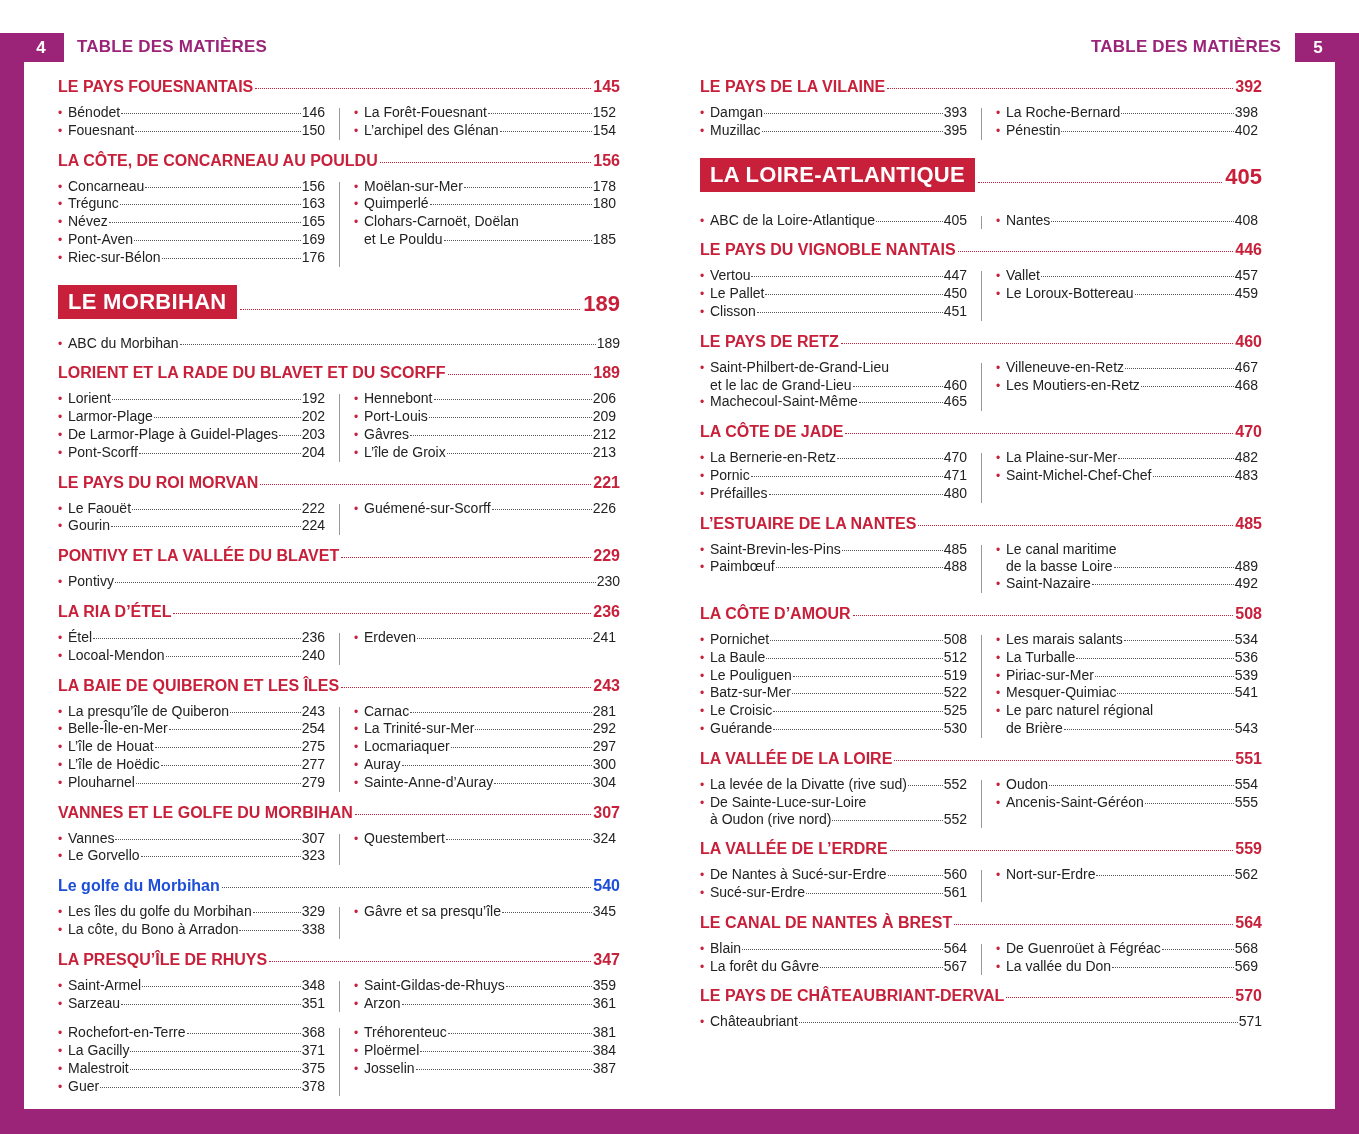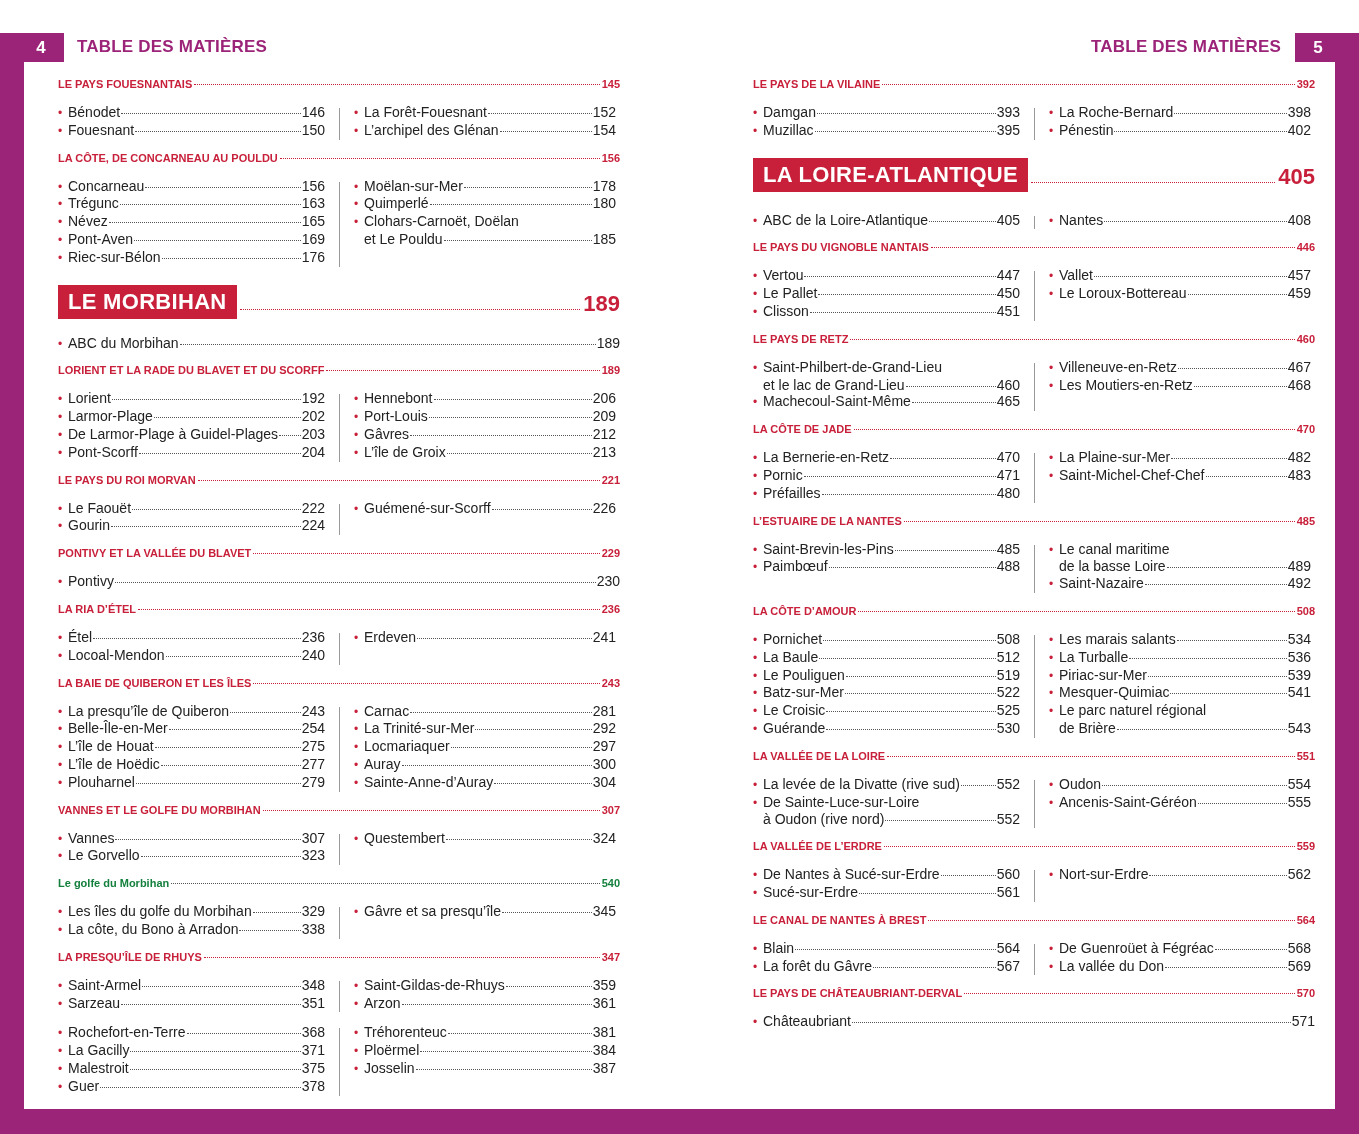--- a/index.html
+++ b/index.html
@@ -9,27 +9,27 @@
   .frame-left { position: absolute; left: 0; top: 33px; width: 24px; height: 1101px; background: #9c2478; }
   .frame-right { position: absolute; right: 0; top: 33px; width: 24px; height: 1101px; background: #9c2478; }
   .frame-bottom { position: absolute; left: 0; bottom: 0; width: 1359px; height: 25px; background: #9c2478; }
   .tab-left { position: absolute; left: 0; top: 33px; width: 64px; height: 29px; background: #9c2478; color: #fff; font-weight: bold; font-size: 17px; display: flex; align-items: center; justify-content: center; padding-left: 18px; }
   .tab-right { position: absolute; right: 0; top: 33px; width: 64px; height: 29px; background: #9c2478; color: #fff; font-weight: bold; font-size: 17px; display: flex; align-items: center; justify-content: center; padding-right: 18px; }
   .title-left { position: absolute; left: 77px; top: 37px; font-size: 17px; font-weight: bold; color: #9c2478; letter-spacing: 0.2px; }
   .title-right { position: absolute; right: 78px; top: 37px; font-size: 17px; font-weight: bold; color: #9c2478; letter-spacing: 0.2px; }
 
   .page { position: absolute; top: 78px; width: 562px; }
   .page.left { left: 58px; }
-  .page.right { left: 753px; }
+  .page.right { left: 700px; }
 
-  .sec { display: flex; align-items: baseline; font-weight: bold; color: #c8203a; font-size: 11px; height: 20px; margin-top: 0; }
+  .sec { display: flex; align-items: baseline; font-weight: bold; color: #c8203a; font-size: 16px; height: 20px; margin-top: 0; }
   .sec .lbl { white-space: nowrap; }
   .sec .dots { flex: 1; border-bottom: 1.5px dotted #c8203a; margin: 0 2px; transform: translateY(-3px); }
   .sec .pg { white-space: nowrap; }
-  .sec.black { color: #15803d; }
+  .sec.black { color: #1d4ed8; }
   .sec.black .dots { border-bottom-color: #555; }
 
   .region { display: flex; align-items: center; margin-top: 18px; height: 34px; }
   .region .box { background: #c8203a; color: #fff; font-weight: bold; font-size: 22px; padding: 4px 10px; height: 34px; line-height: 26px; letter-spacing: 0.3px; }
   .region .dots { flex: 1; border-bottom: 1.5px dotted #c8203a; margin: 0 3px; transform: translateY(8px); }
   .region .pg { color: #c8203a; font-weight: bold; font-size: 22px; transform: translateY(2px); }
 
   .cols { display: flex; margin-top: 6px; margin-bottom: 12px; }
   .col { width: 267px; }
   .col.c2 { width: 262px; margin-left: 0; }

